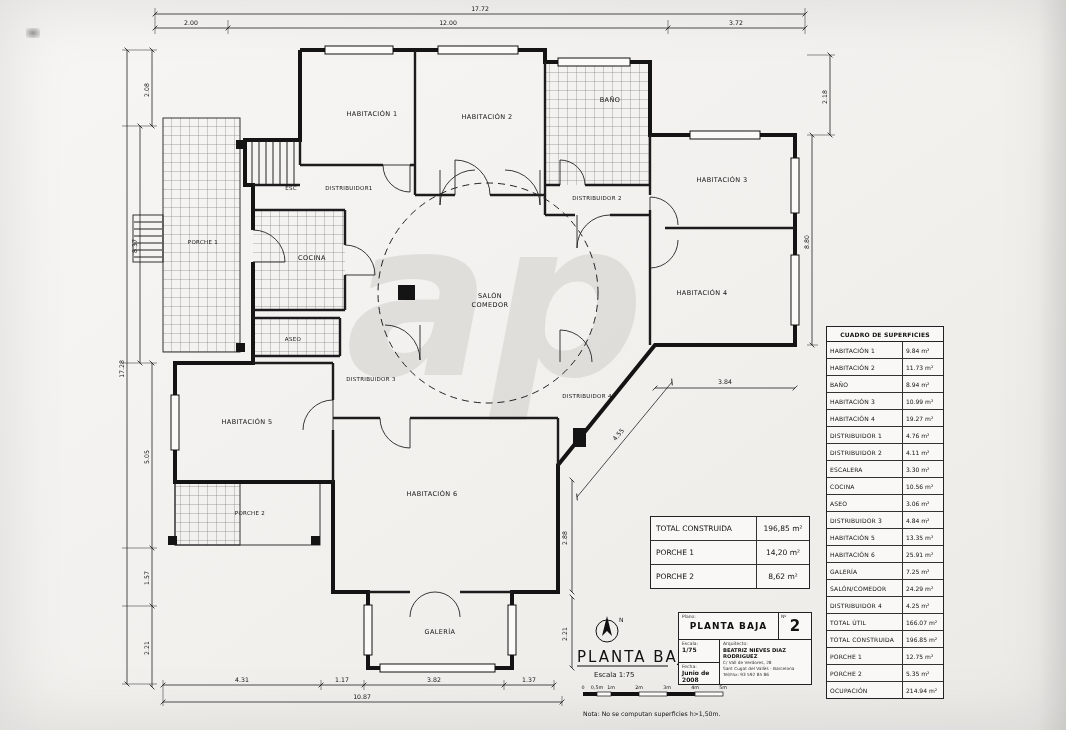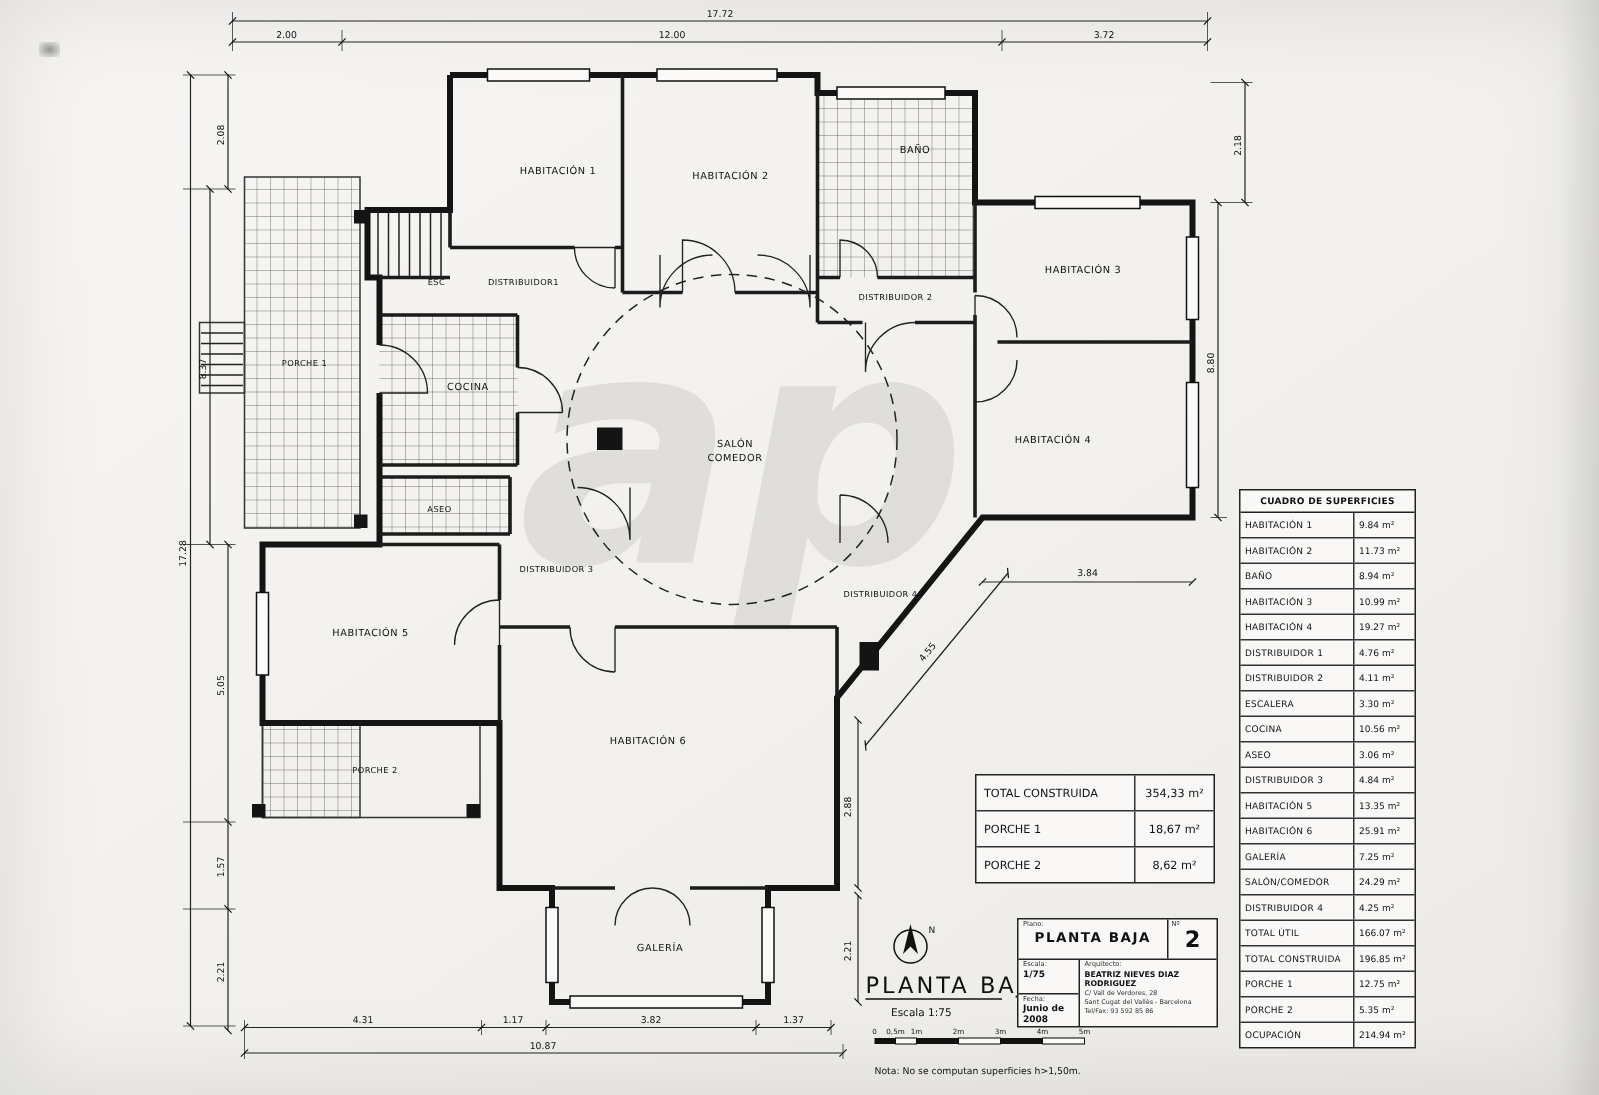--- a/index.html
+++ b/index.html
@@ -357,26 +357,26 @@
           <span class="val">214.94 m²</span>
         </div>
       </div>
   </div>
 
   <div class="built-table">
     <div>
 
         <div class="brow">
           <span class="lab">TOTAL CONSTRUIDA</span>
-          <span class="val">354,33 m²</span>
+          <span class="val">196,85 m²</span>
         </div>
 
         <div class="brow">
           <span class="lab">PORCHE 1</span>
-          <span class="val">18,67 m²</span>
+          <span class="val">14,20 m²</span>
         </div>
 
         <div class="brow">
           <span class="lab">PORCHE 2</span>
           <span class="val">8,62 m²</span>
         </div>
       </div>
   </div>
 
   <div class="tblock">

